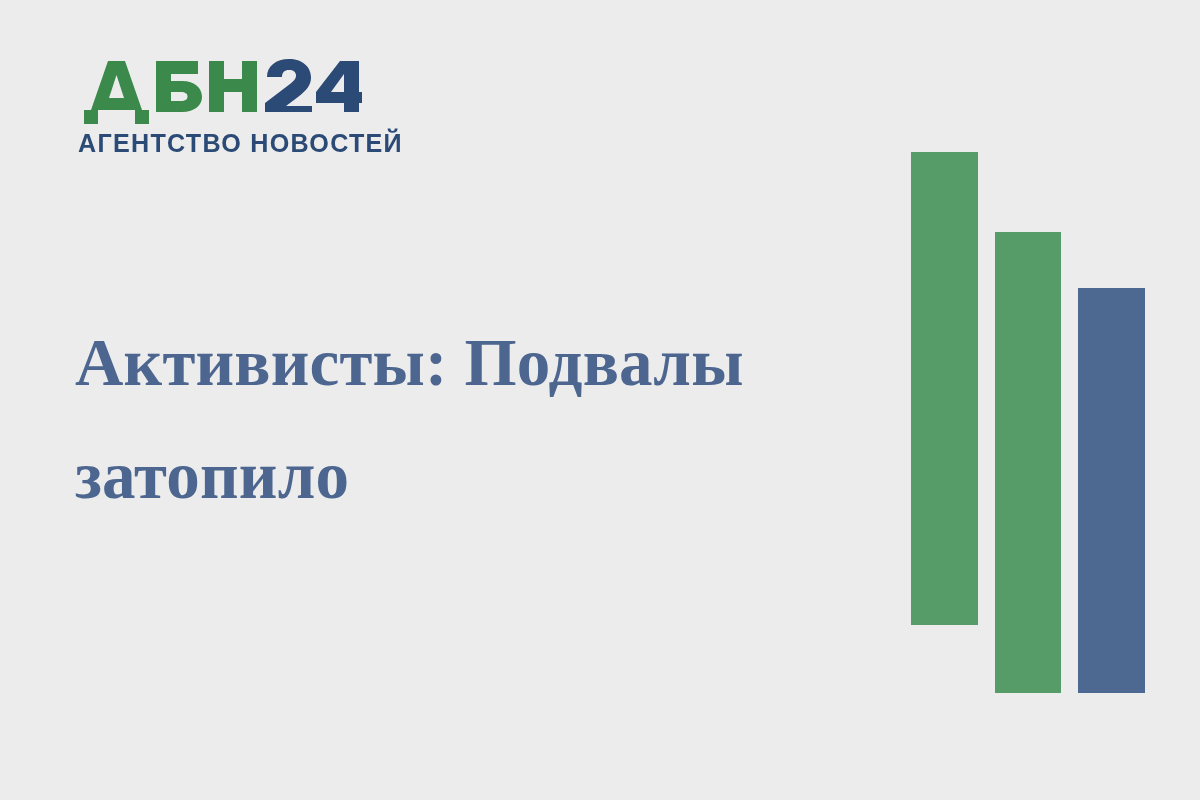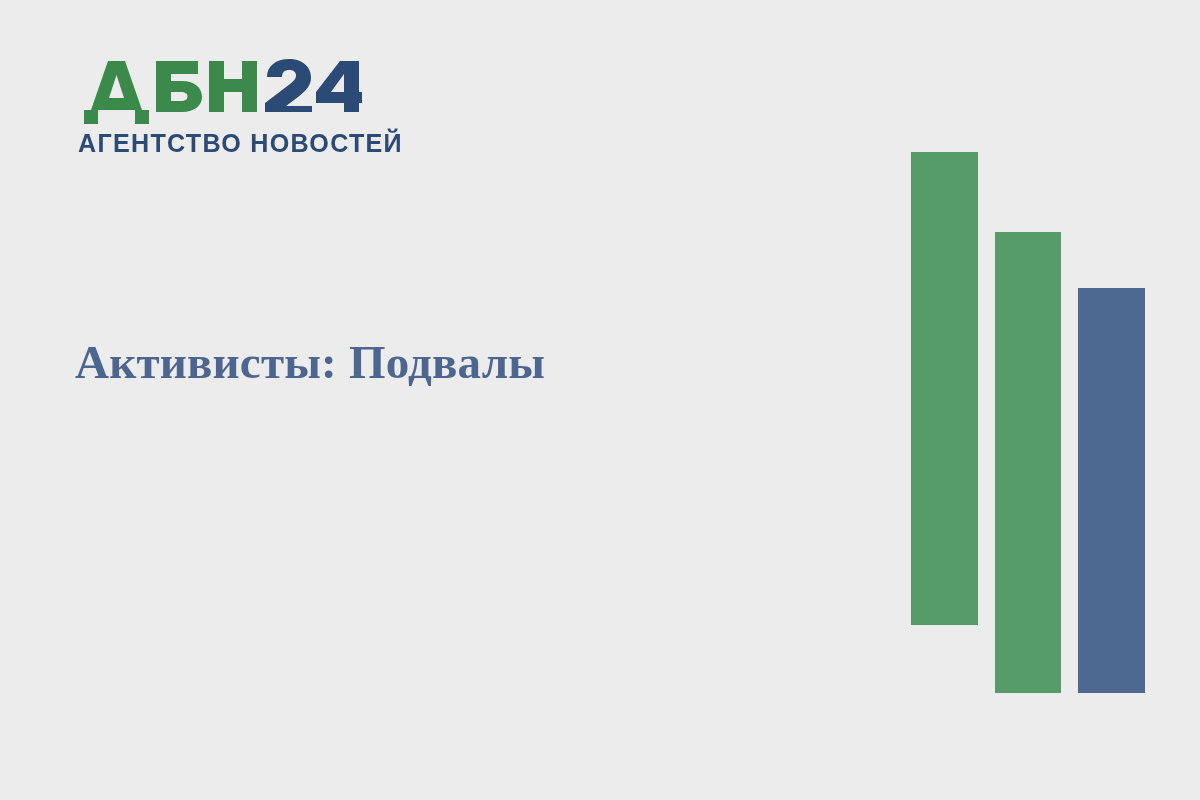--- a/index.html
+++ b/index.html
@@ -63,21 +63,21 @@
   }
 
   
   .headline {
     position: absolute;
     left: 75px;
     top: 306px;
     width: 800px;
     margin: 0;
     font-family: "Liberation Serif", "DejaVu Serif", serif;
-    font-size: 47px;
+    font-size: 67px;
     font-weight: 700;
     line-height: 113px;
     color: #4d6690;
     letter-spacing: 0.2px;
   }
   .headline .hl-line {
     display: block;
     white-space: nowrap;
   }
 </style>
@@ -116,15 +116,16 @@
       <g fill="#2b4a75">
         <path d="M266 3 H281 V34 H284 V45 H281 V54 H266 V45 H238 V34 L262 3 Z"></path>
         <path d="M253 34 H266 V16 Z" fill="#ececec"></path>
       </g>
     </svg>
     <span class="logo-tagline" style="color: rgb(43, 74, 117);">АГЕНТСТВО НОВОСТЕЙ</span>
   </div>
 
   <h1 class="headline" style="color: rgb(77, 102, 144);">
     <span class="hl-line">Активисты: Подвалы</span>
+    <span class="hl-line">затопило</span>
   </h1>
 
 </div>
 
 </body></html>

